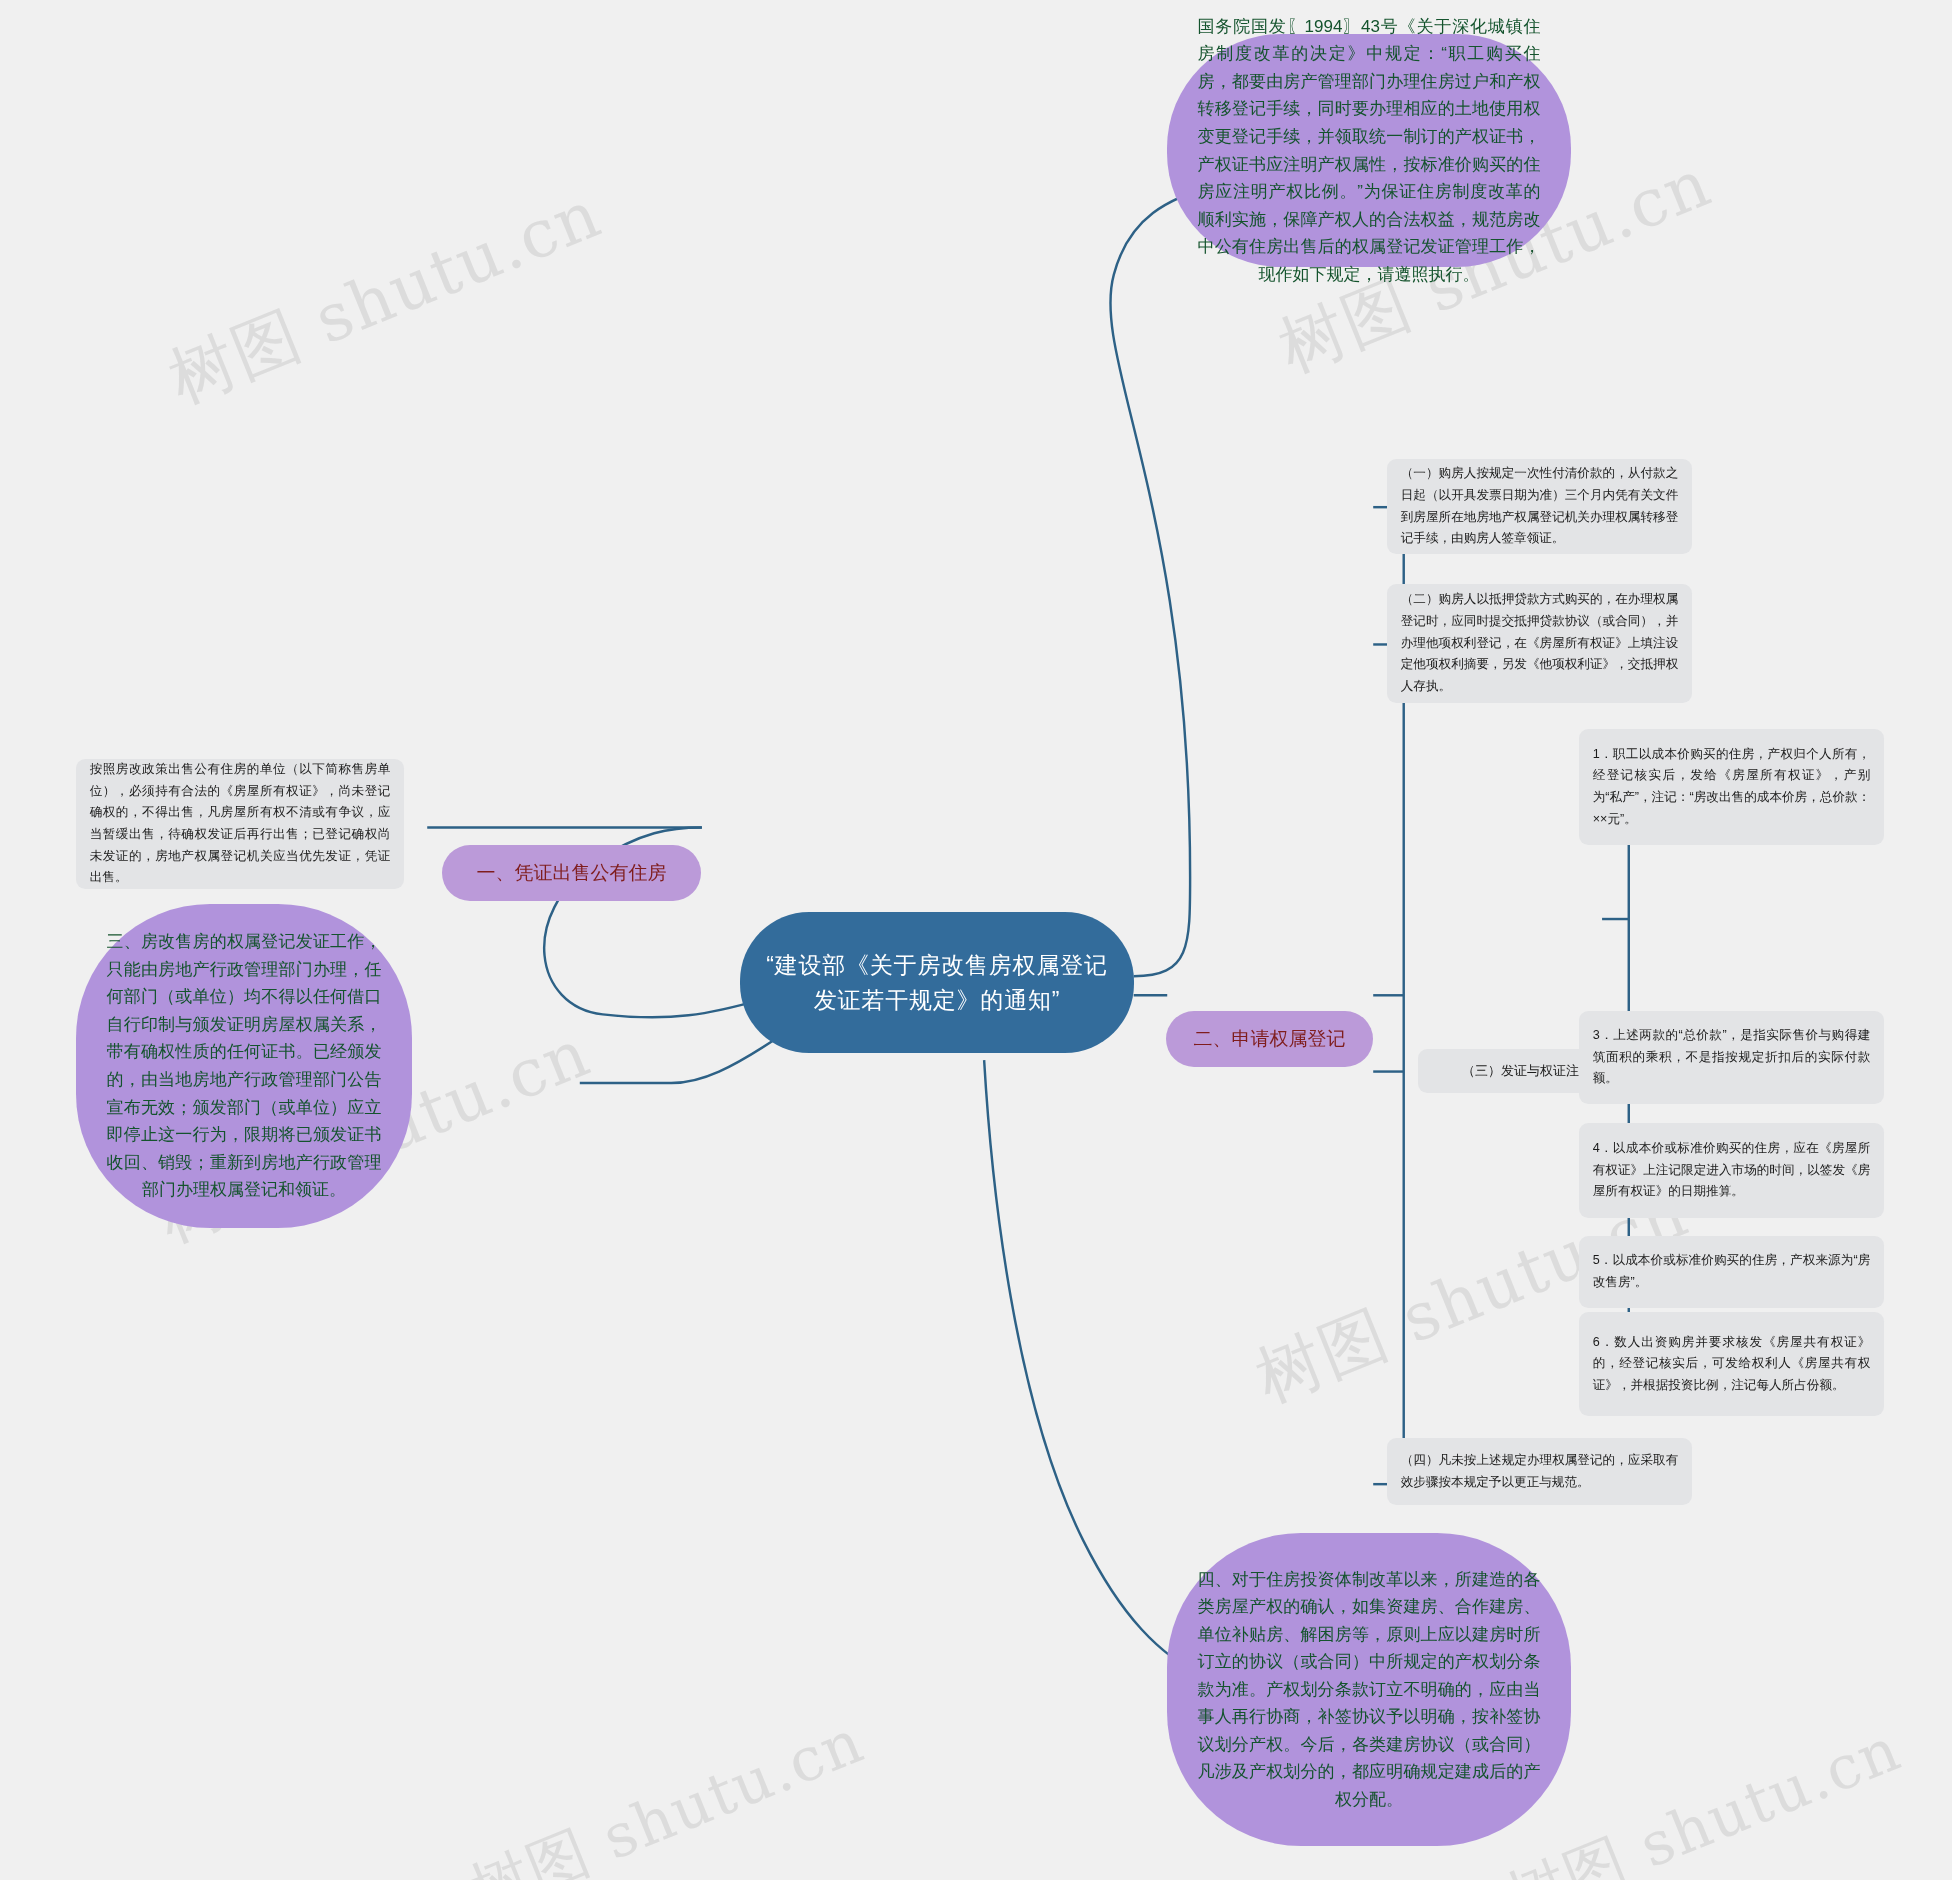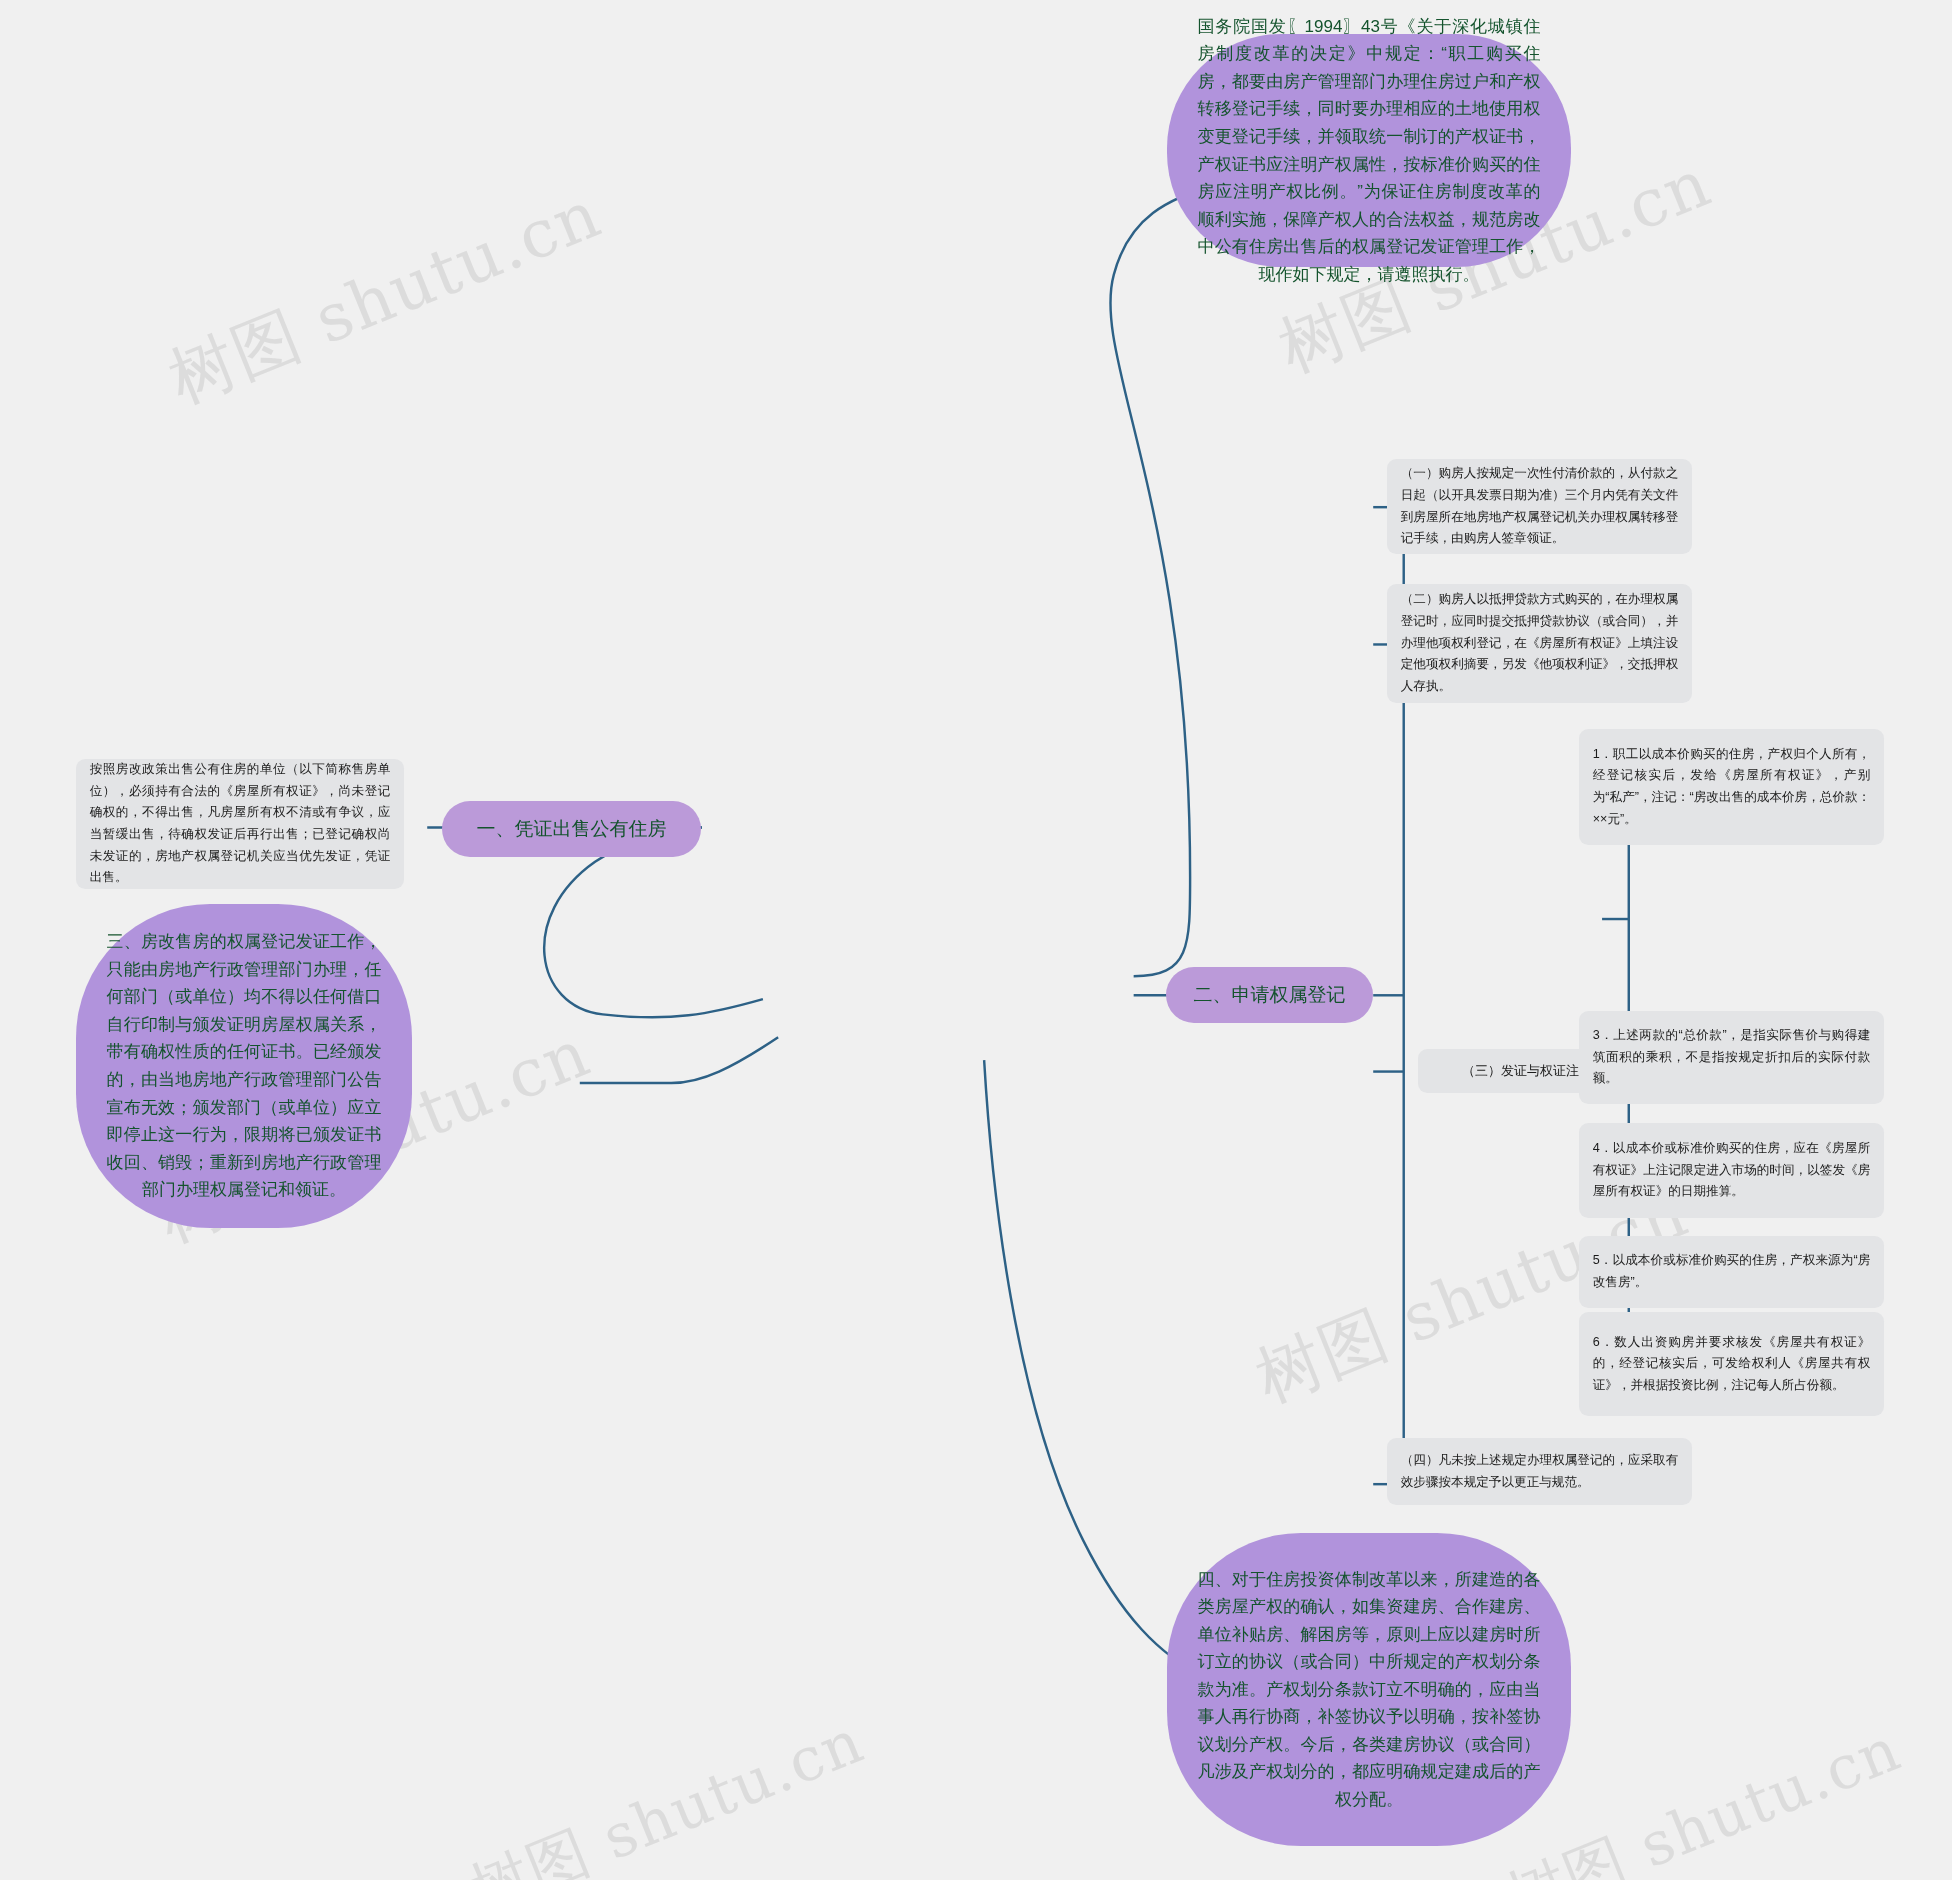--- a/index.html
+++ b/index.html
@@ -34,26 +34,27 @@
     border-radius:69px;
     text-align:center;
     display:flex;align-items:center;justify-content:center;
     font-size:23px;line-height:1.5;
     padding:20px 26px;
     letter-spacing:0.8px;
   }
 
   .branch{
     background:#bb9ad9;
-    color:#14532d;
+    color:#7f1d1d;
     border-radius:30.5px;
     display:flex;align-items:center;justify-content:center;
     font-size:19px;line-height:1.4;
     padding:28px 20px;
     white-space:nowrap;
+    margin-top:44px;
   }
 
   .purplebox{
     background:#b193dc;
     color:#14532d;
     border-radius:99px;
     font-size:17px;line-height:1.62;
     padding:26px 30.5px;
     text-align:justify;
     text-align-last:center;
@@ -120,20 +121,23 @@
       <path d="M2135 1030 L2135 1780"></path>
       <path d="M2135 1030 L2100 1030"></path>
       <path d="M2135 1205 L2100 1205"></path>
       <path d="M2135 1400 L2100 1400"></path>
       <path d="M2135 1545 L2100 1545"></path>
       <path d="M2135 1678 L2100 1678"></path>
       <path d="M2135 1780 L2100 1780"></path>
     </g>
   </svg>
 
+  <div class="node root" style="left:740px;top:912px;width:394px;height:141px;">
+    <span>“建设部《关于房改售房权属登记发证若干规定》的通知”</span>
+  </div>
 
   <div class="node purplebox" style="left:1167px;top:34px;width:404px;height:233px;border-radius:114px;">
     <span>国务院国发〖1994〗43号《关于深化城镇住房制度改革的决定》中规定：“职工购买住房，都要由房产管理部门办理住房过户和产权转移登记手续，同时要办理相应的土地使用权变更登记手续，并领取统一制订的产权证书，产权证书应注明产权属性，按标准价购买的住房应注明产权比例。”为保证住房制度改革的顺利实施，保障产权人的合法权益，规范房改中公有住房出售后的权属登记发证管理工作，现作如下规定，请遵照执行。</span>
   </div>
 
   <div class="node branch" style="left:442px;top:801px;width:259px;height:53px;">
     <span>一、凭证出售公有住房</span>
   </div>
 
   <div class="node graybox" style="left:76px;top:759px;width:328px;height:130px;">

